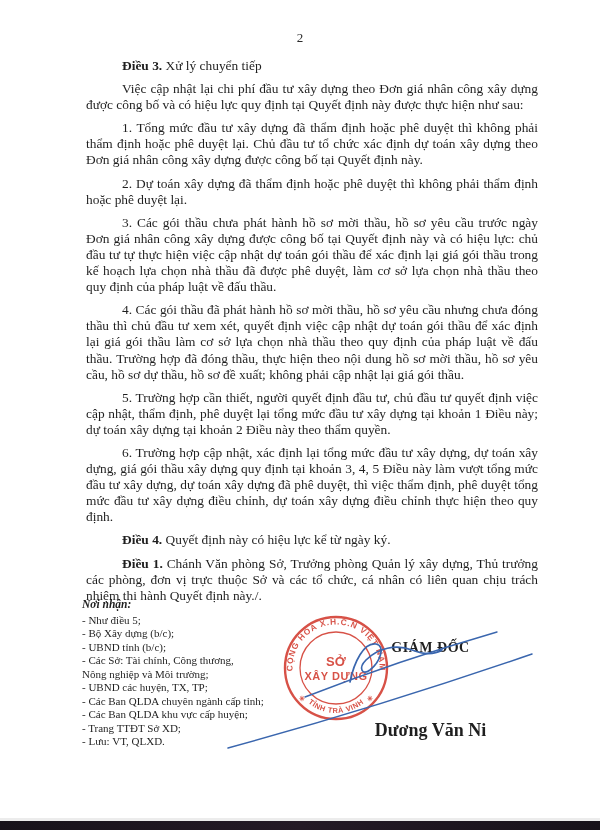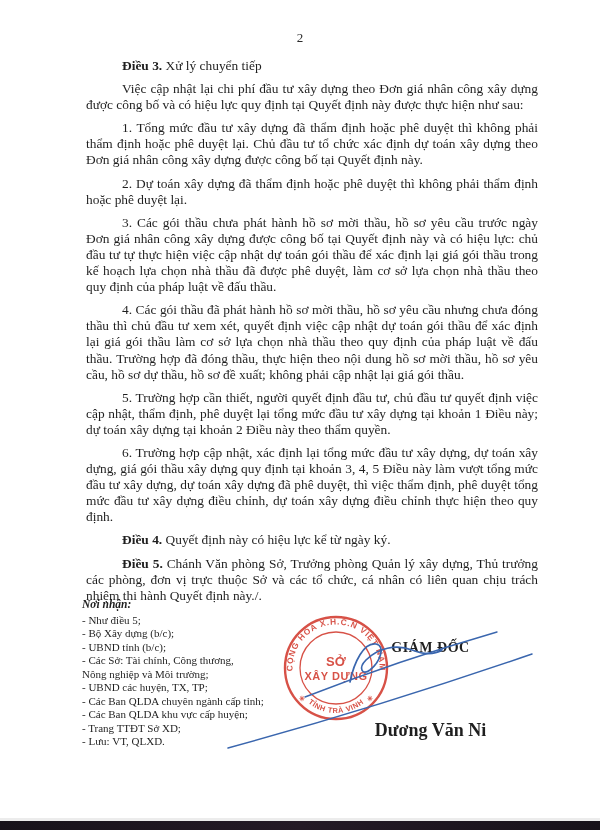--- a/index.html
+++ b/index.html
@@ -118,21 +118,21 @@
 
     <p>1. Tổng mức đầu tư xây dựng đã thẩm định hoặc phê duyệt thì không phải thẩm định hoặc phê duyệt lại. Chủ đầu tư tổ chức xác định dự toán xây dựng theo Đơn giá nhân công xây dựng được công bố tại Quyết định này.</p>
     <p>2. Dự toán xây dựng đã thẩm định hoặc phê duyệt thì không phải thẩm định hoặc phê duyệt lại.</p>
     <p>3. Các gói thầu chưa phát hành hồ sơ mời thầu, hồ sơ yêu cầu trước ngày Đơn giá nhân công xây dựng được công bố tại Quyết định này và có hiệu lực: chủ đầu tư tự thực hiện việc cập nhật dự toán gói thầu để xác định lại giá gói thầu trong kế hoạch lựa chọn nhà thầu đã được phê duyệt, làm cơ sở lựa chọn nhà thầu theo quy định của pháp luật về đấu thầu.</p>
     <p>4. Các gói thầu đã phát hành hồ sơ mời thầu, hồ sơ yêu cầu nhưng chưa đóng thầu thì chủ đầu tư xem xét, quyết định việc cập nhật dự toán gói thầu để xác định lại giá gói thầu làm cơ sở lựa chọn nhà thầu theo quy định của pháp luật về đấu thầu. Trường hợp đã đóng thầu, thực hiện theo nội dung hồ sơ mời thầu, hồ sơ yêu cầu, hồ sơ dự thầu, hồ sơ đề xuất; không phải cập nhật lại giá gói thầu.</p>
     <p>5. Trường hợp cần thiết, người quyết định đầu tư, chủ đầu tư quyết định việc cập nhật, thẩm định, phê duyệt lại tổng mức đầu tư xây dựng tại khoản 1 Điều này; dự toán xây dựng tại khoản 2 Điều này theo thẩm quyền.</p>
     <p>6. Trường hợp cập nhật, xác định lại tổng mức đầu tư xây dựng, dự toán xây dựng, giá gói thầu xây dựng quy định tại khoản 3, 4, 5 Điều này làm vượt tổng mức đầu tư xây dựng, dự toán xây dựng đã phê duyệt, thì việc thẩm định, phê duyệt tổng mức đầu tư xây dựng điều chỉnh, dự toán xây dựng điều chỉnh thực hiện theo quy định.</p>
 
     <p><span class="art-label">Điều 4.</span><span> Quyết định này có hiệu lực kể từ ngày ký.</span></p>
 
-    <p><span class="art-label">Điều 5.</span><span> Chánh Văn phòng Sở, Trưởng phòng Quản lý xây dựng, Thủ trưởng các phòng, đơn vị trực thuộc Sở và các tổ chức, cá nhân có liên quan chịu trách nhiệm thi hành Quyết định này./.</span></p>
+    <p><span class="art-label">Điều 1.</span><span> Chánh Văn phòng Sở, Trưởng phòng Quản lý xây dựng, Thủ trưởng các phòng, đơn vị trực thuộc Sở và các tổ chức, cá nhân có liên quan chịu trách nhiệm thi hành Quyết định này./.</span></p>
   </div>
 
   <div class="recipients">
     <div class="recipients-label">Nơi nhận:</div>
     <ul>
       <li>- Như điều 5;</li>
       <li>- Bộ Xây dựng (b/c);</li>
       <li>- UBND tỉnh (b/c);</li>
       <li>- Các Sở: Tài chính, Công thương,</li>
       <li>Nông nghiệp và Môi trường;</li>

